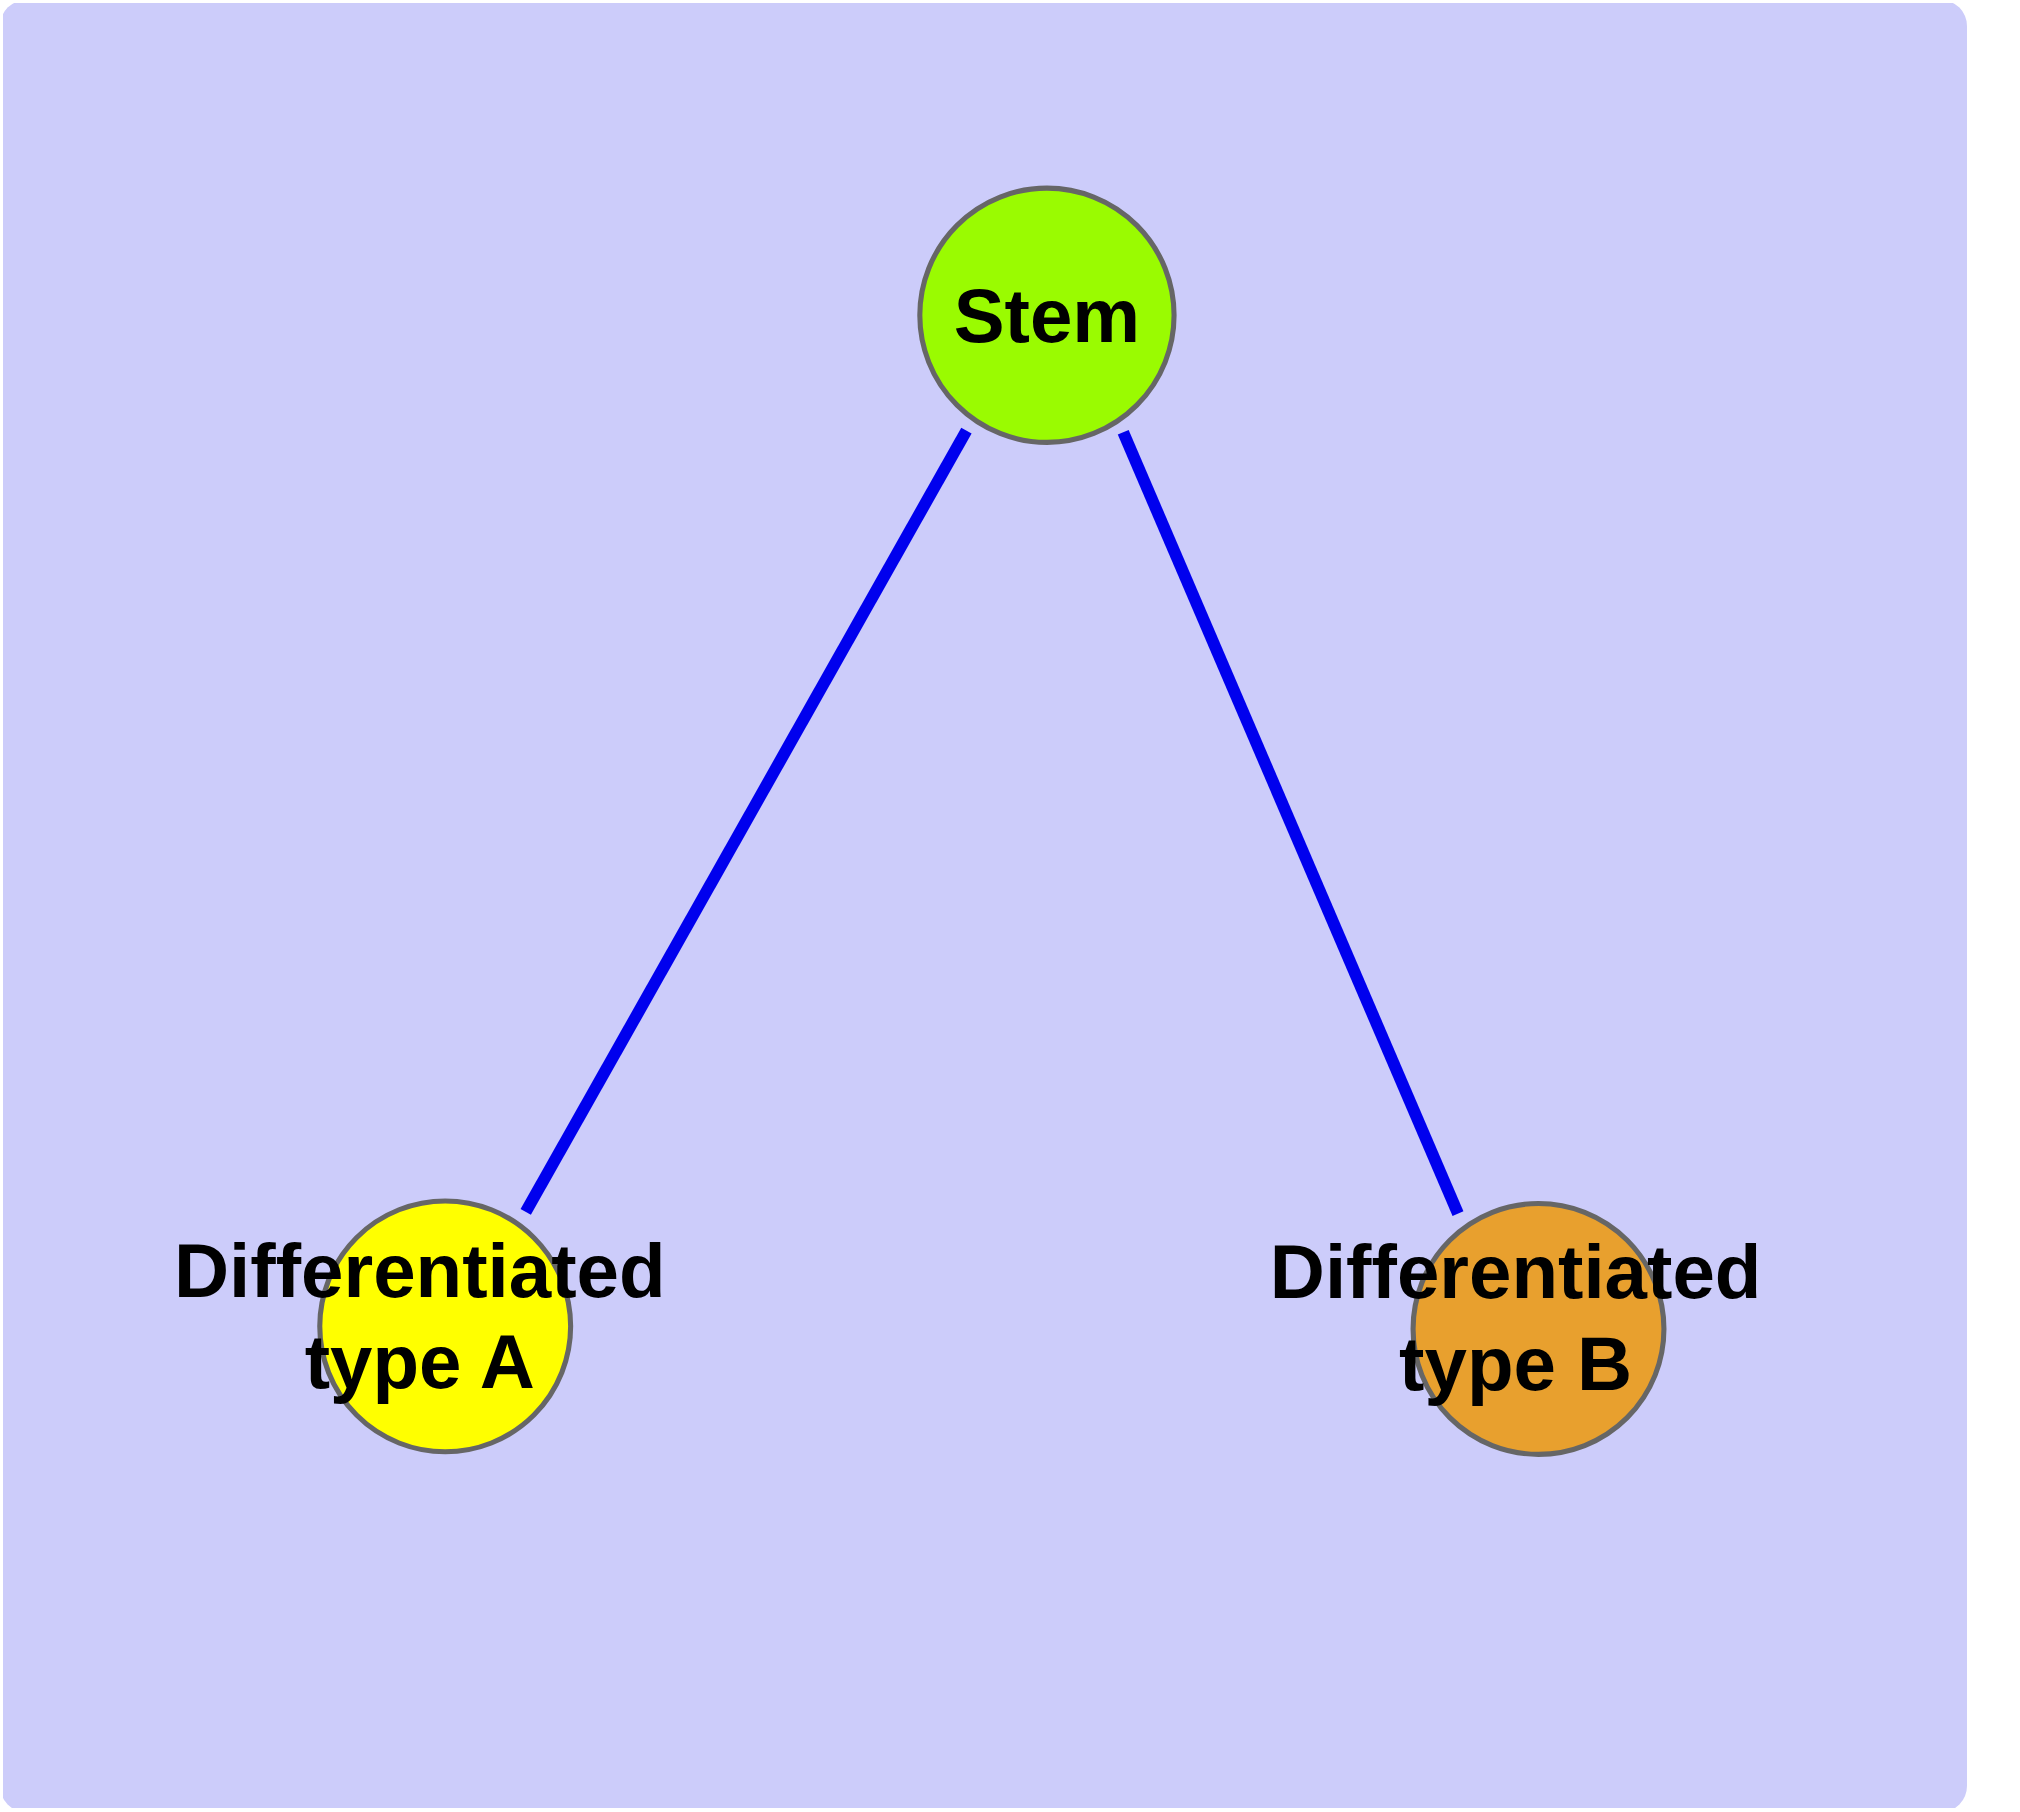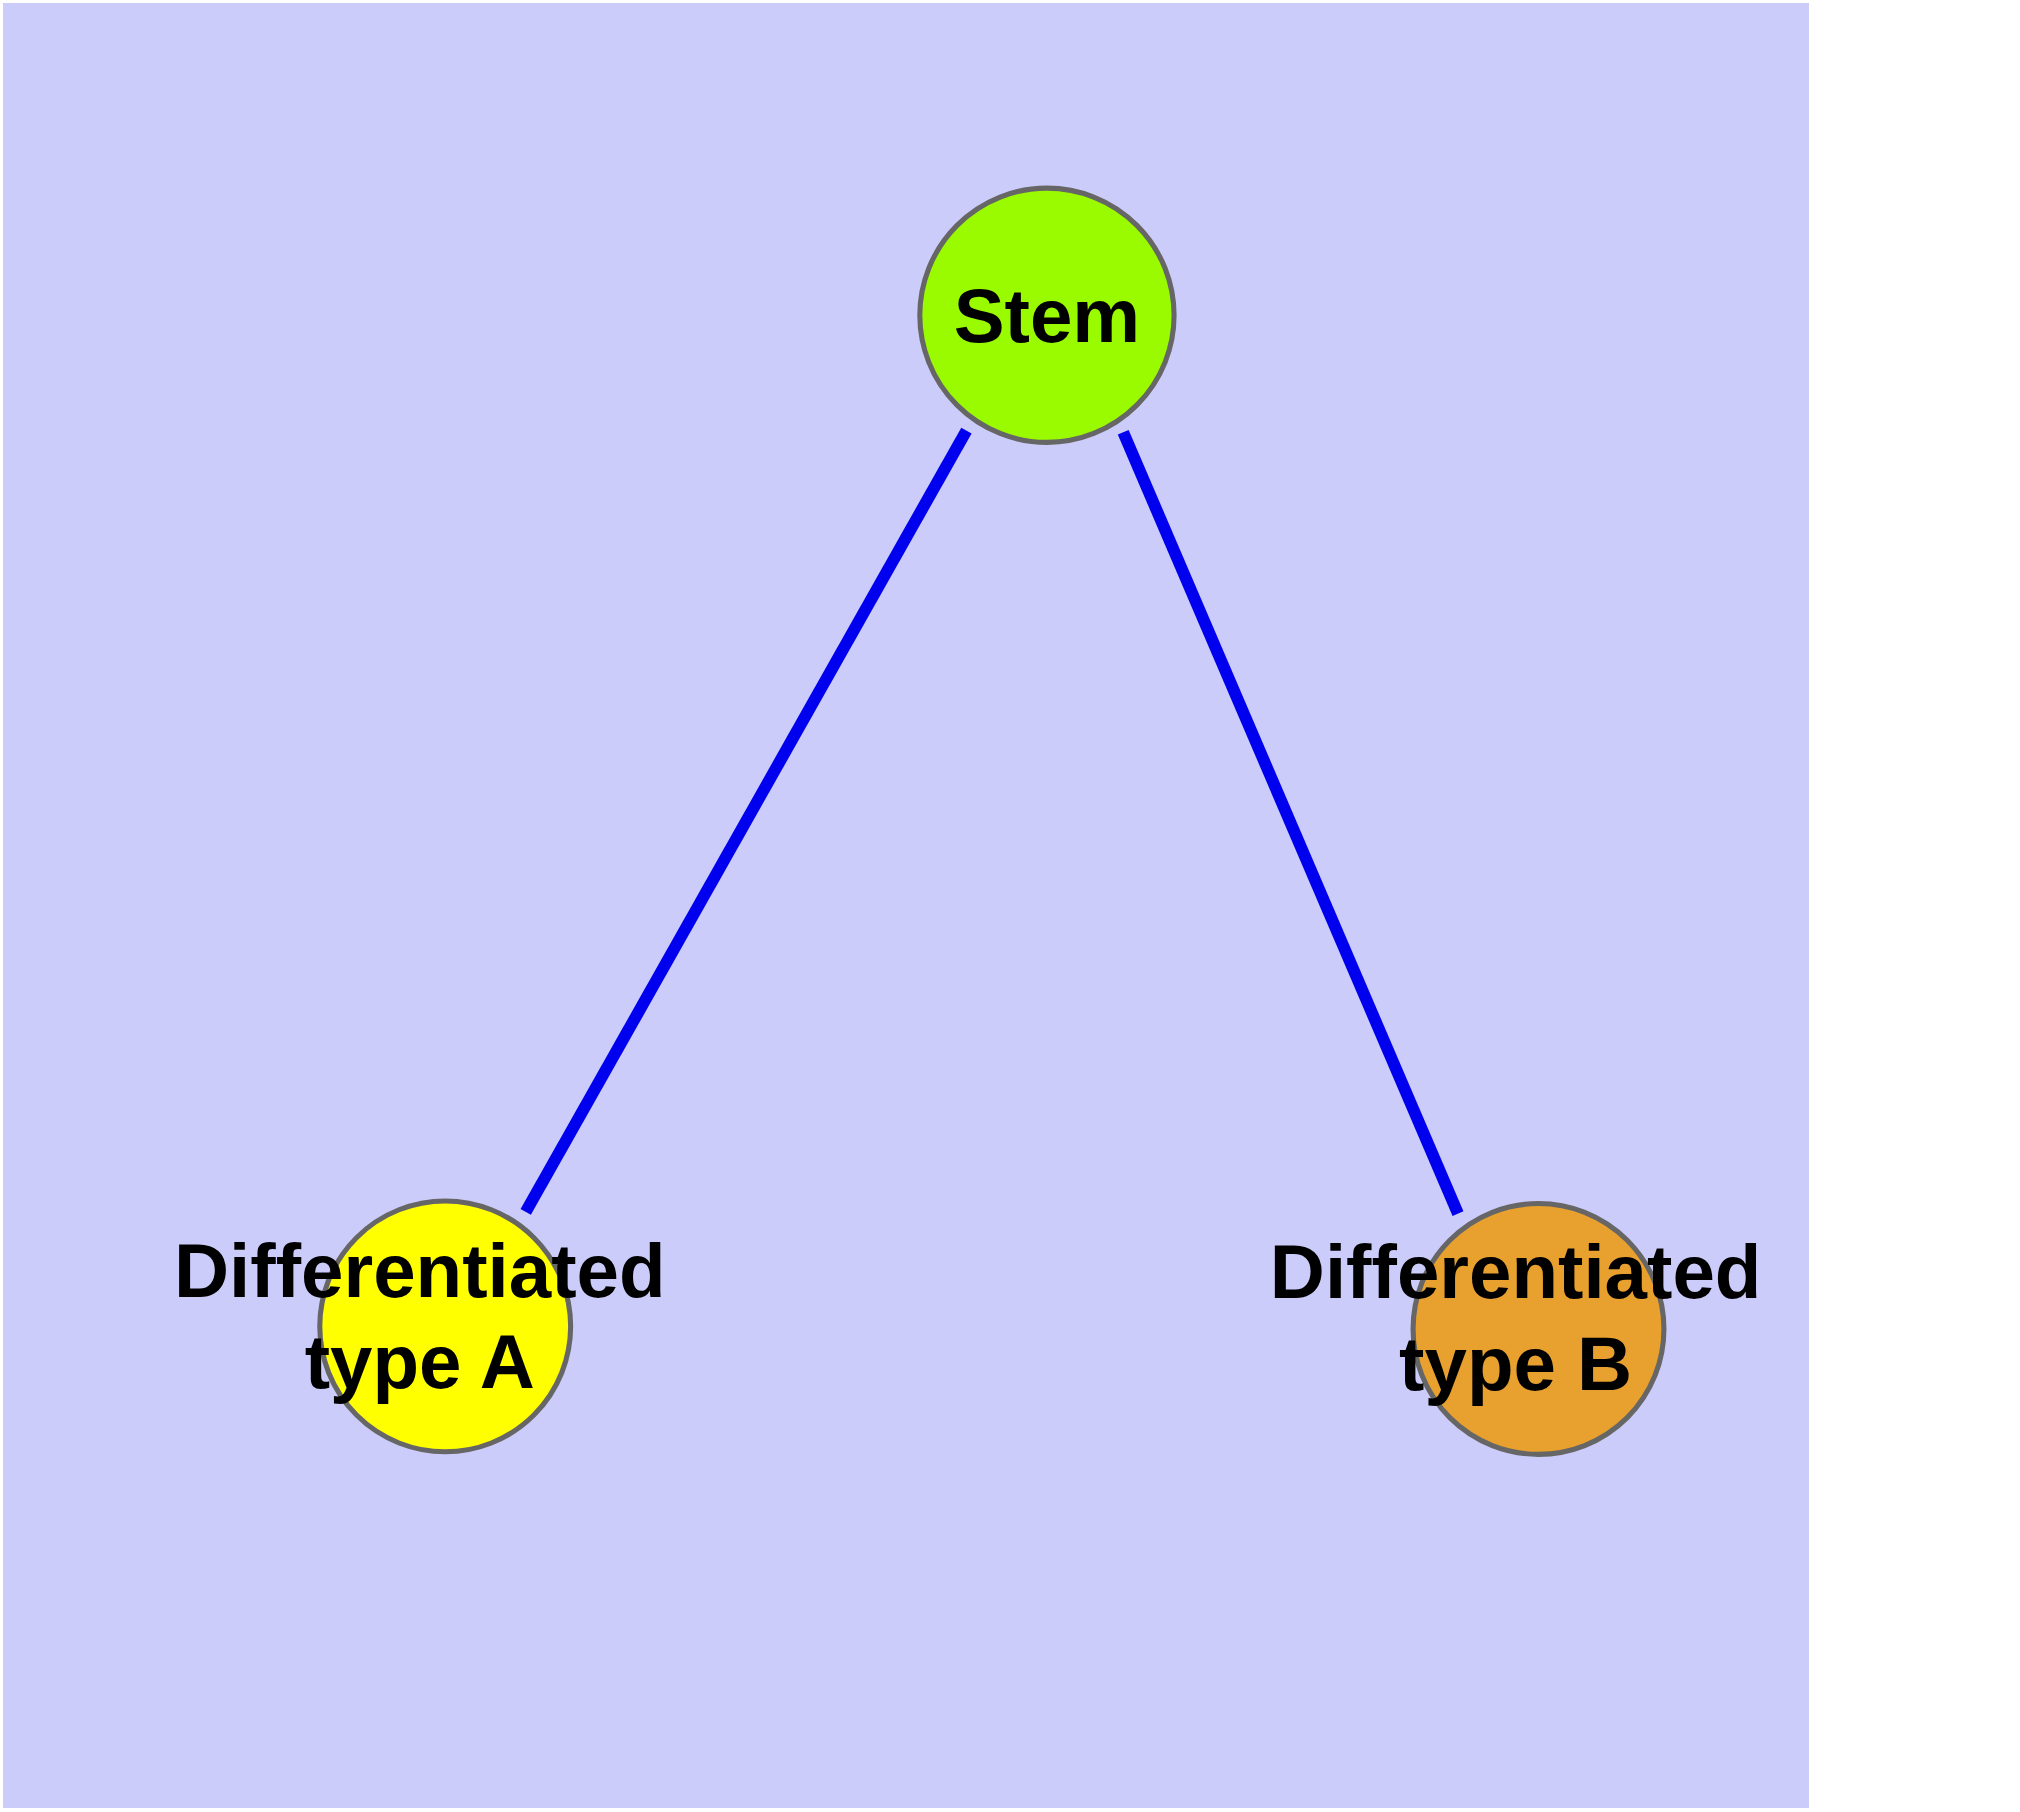--- a/index.html
+++ b/index.html
@@ -2,25 +2,26 @@
 <html style="font-size:13.6px"><head>
 <meta charset="utf-8">
 <style>
   html, body {
     margin: 0;
     padding: 0;
     background: #ffffff;
   }
   #canvas {
     position: relative;
-    width: 1809px;
+    width: 1967px;
     height: 1812px;
     background: #ffffff;
     overflow: hidden;
     font-family: "Liberation Sans", sans-serif;
+    border-radius: 26px;
   }
   #plot-area {
     position: absolute;
     left: 3.4px;
     top: 3.4px;
     width: 2014px;
     height: 1805px;
     background: #ccccfa;
   }
   #graph-svg {

